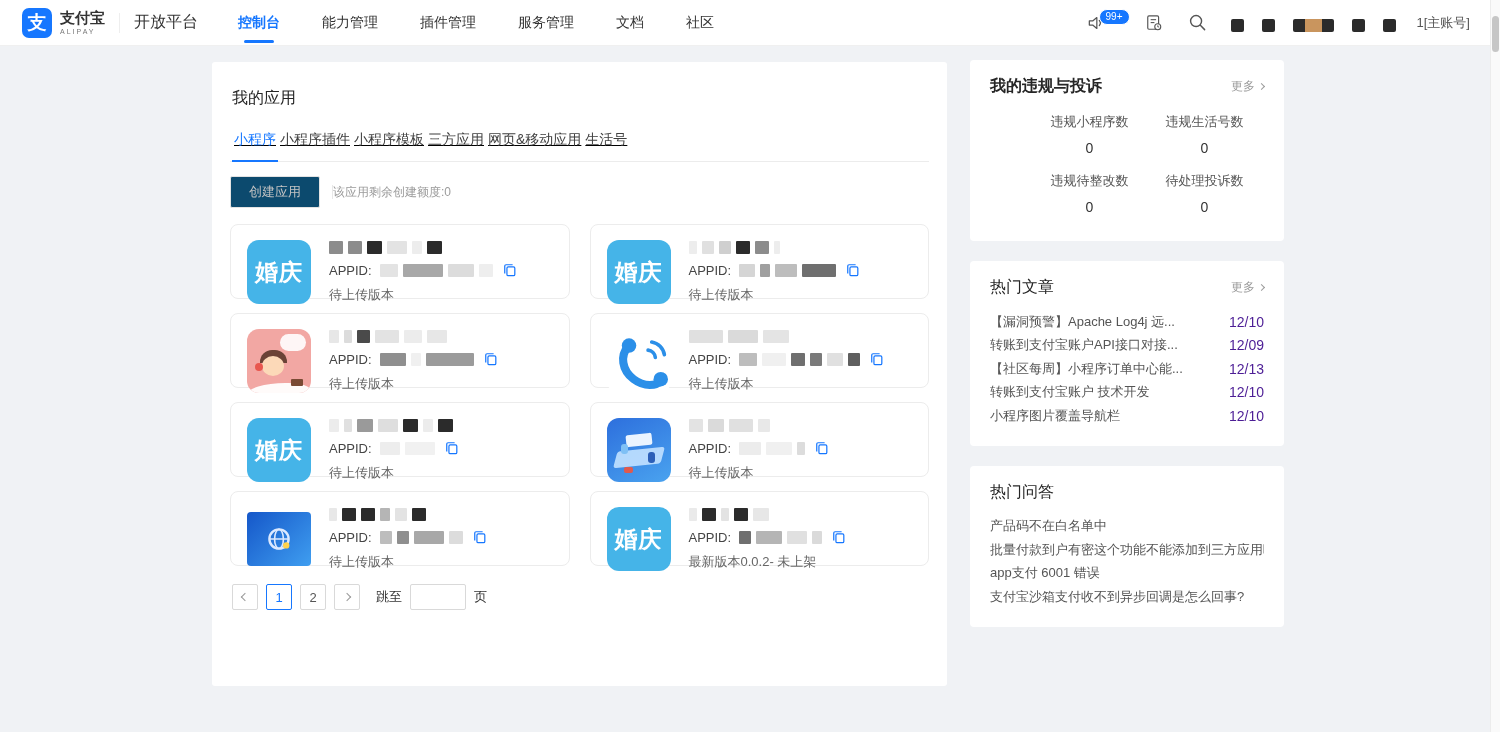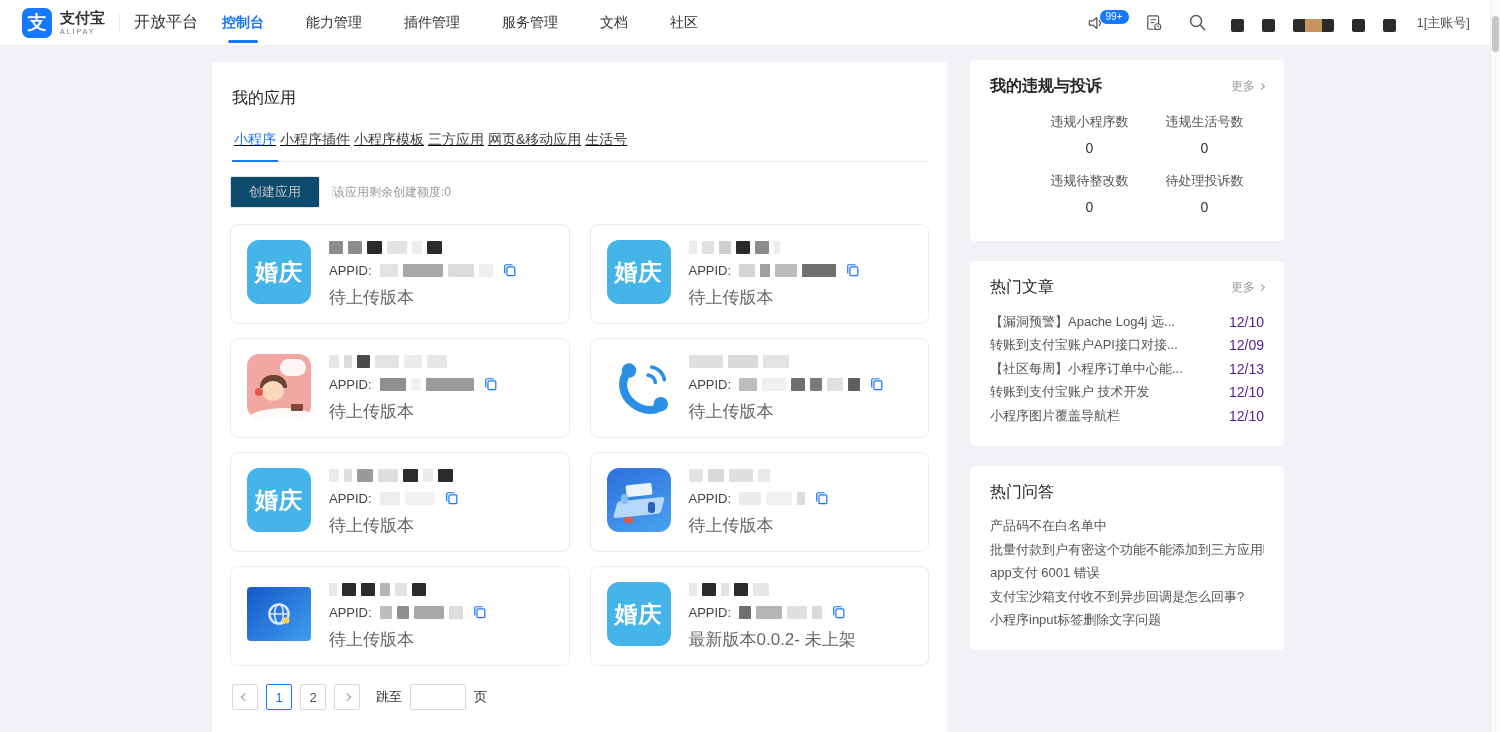--- a/index.html
+++ b/index.html
@@ -11,21 +11,21 @@
     border-bottom:1px solid #f0f0f0; position:relative; z-index:5; }
   .logo { display:flex; align-items:center; margin-left:22px; cursor:pointer; }
   .logo-mark { width:30px; height:30px; background:#1677ff; border-radius:7px;
     color:#fff; display:flex; align-items:center; justify-content:center;
     font-size:19px; font-weight:700; }
   .logo-text { margin-left:8px; display:flex; flex-direction:column; line-height:1; }
   .logo-cn { font-size:15px; font-weight:700; color:#333; }
   .logo-en { font-size:7px; color:#777; letter-spacing:2px; margin-top:3px; }
   .logo-sep { width:1px; height:20px; background:#eee; margin:0 14px; }
   .logo-platform { font-size:16px; color:#333; }
-  .nav-menu { display:flex; margin-left:24px; gap:42px; height:46px;align-items:center; }
+  .nav-menu { display:flex; margin-left:40px; gap:42px; height:46px;align-items:center; }
   .nav-item { font-size:14px; color:#333; display:flex; align-items:center;
     height:46px; position:relative; cursor:pointer; }
   .nav-item.active { color:#1677ff; font-weight:700; }
   .nav-item.active::after { content:''; position:absolute; left:50%;
     transform:translateX(-50%); bottom:3px; width:30px; height:3px;
     background:#1677ff; border-radius:2px; }
   .nav-right { margin-left:auto; display:flex; align-items:center; gap:24px;
     margin-right:30px; }
   .bell-wrap { position:relative; padding-right:14px; cursor:pointer; }
   .badge { position:absolute; left:13px; top:-4px; background:#1677ff; color:#fff;
@@ -71,21 +71,21 @@
   .tab.active::after { content:''; position:absolute; left:0; right:0; bottom:-1px;
     height:2px; background:#1677ff; }
   .create-row { margin-top:14px; display:flex; align-items:center; }
   .create-btn { background:#0c4a6e; border:1px solid #e3e3e3; color:#c3c3c3;
     font-size:13px; padding:6px 18px; border-radius:2px; cursor:not-allowed; }
   .quota { font-size:12px; color:#9b9b9b; border-left:1px solid #e8e8e8;
     padding-left:0; margin-left:12px; line-height:14px; }
 
   .card-grid { display:grid; grid-template-columns:1fr 1fr; gap:14px 20px; margin-top:16px; }
   .app-card { border:1px solid #ececec; border-radius:8px; background:#fff;
-    height:100px; display:flex; padding:15px 16px; gap:18px; cursor:pointer; }
+    height:75px; display:flex; padding:15px 16px; gap:18px; cursor:pointer; }
   .app-icon { width:64px; height:64px; border-radius:12px; flex:none;
     position:relative; overflow:hidden; }
   .app-icon.wedding { background:#45b4e8; display:flex; align-items:center;
     justify-content:center; }
   .app-icon.wedding span { color:#fff; font-size:23px; font-weight:700; letter-spacing:1px; }
   .app-icon.phone { background:#fff; display:flex; align-items:center; justify-content:center; }
   .app-icon.pink { background:#f2a7a3; }
   .pink-cloud { position:absolute; right:5px; top:5px; width:26px; height:17px;
     background:#fff; border-radius:10px; opacity:.9; }
   .pink-hair { position:absolute; left:13px; top:21px; width:27px; height:13px;
@@ -112,21 +112,21 @@
   .app-icon.bannerimg { width:64px; height:54px; margin-top:5px; border-radius:4px;
     background:linear-gradient(135deg,#1557c9 0%,#3f9ef0 100%);
     display:flex; align-items:center; justify-content:center; }
 
   .card-info { display:flex; flex-direction:column; min-width:0; flex:1; }
   .blocks { display:flex; align-items:center; gap:5px; height:15px; margin-top:1px; }
   .blk { display:inline-block; height:13px; border-radius:1px; flex:none; }
   .appid-row { display:flex; align-items:center; gap:6px; margin-top:8px; height:18px; }
   .appid-label { font-size:13px; color:#454545; margin-right:2px; }
   .copy-ic { cursor:pointer; flex:none; margin-left:4px; }
-  .app-status { font-size:17px; color:#666; margin-top:8px; }
+  .app-status { font-size:13px; color:#666; margin-top:8px; }
 
   
   .pager { display:flex; align-items:center; gap:8px; margin-top:18px; padding-left:2px; }
   .page-btn { width:26px; height:26px; border:1px solid #d9d9d9; border-radius:2px;
     background:#fff; display:flex; align-items:center; justify-content:center;
     font-size:13px; color:#555; cursor:pointer; }
   .page-btn.disabled { color:#d6d6d6; cursor:default; }
   .page-btn.arrow { color:#999; }
   .page-btn.active { border-color:#1677ff; color:#1677ff; }
   .jump-label { font-size:13px; color:#333; margin-left:8px; }
@@ -564,21 +564,20 @@
 
     <div class="side-panel">
       <div class="side-head">
         <span class="side-title">热门问答</span>
       </div>
       <div class="qa-list">
           <div class="qa-row">产品码不在白名单中</div>
           <div class="qa-row">批量付款到户有密这个功能不能添加到三方应用吗?</div>
           <div class="qa-row">app支付 6001 错误</div>
           <div class="qa-row">支付宝沙箱支付收不到异步回调是怎么回事?</div>
-          <div class="qa-row">小程序input标签删除文字问题</div>
         </div>
     </div>
   </div>
 </div>
 
 <div class="scrollbar">
   <div class="scroll-thumb"></div>
 </div>
 
 </body></html>

